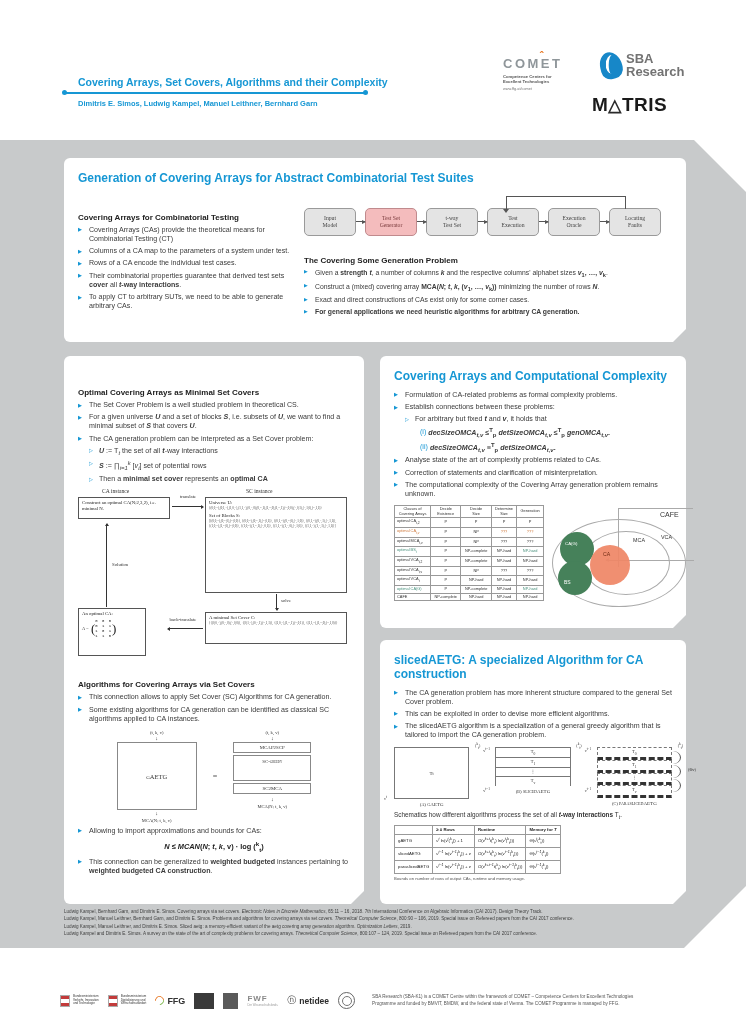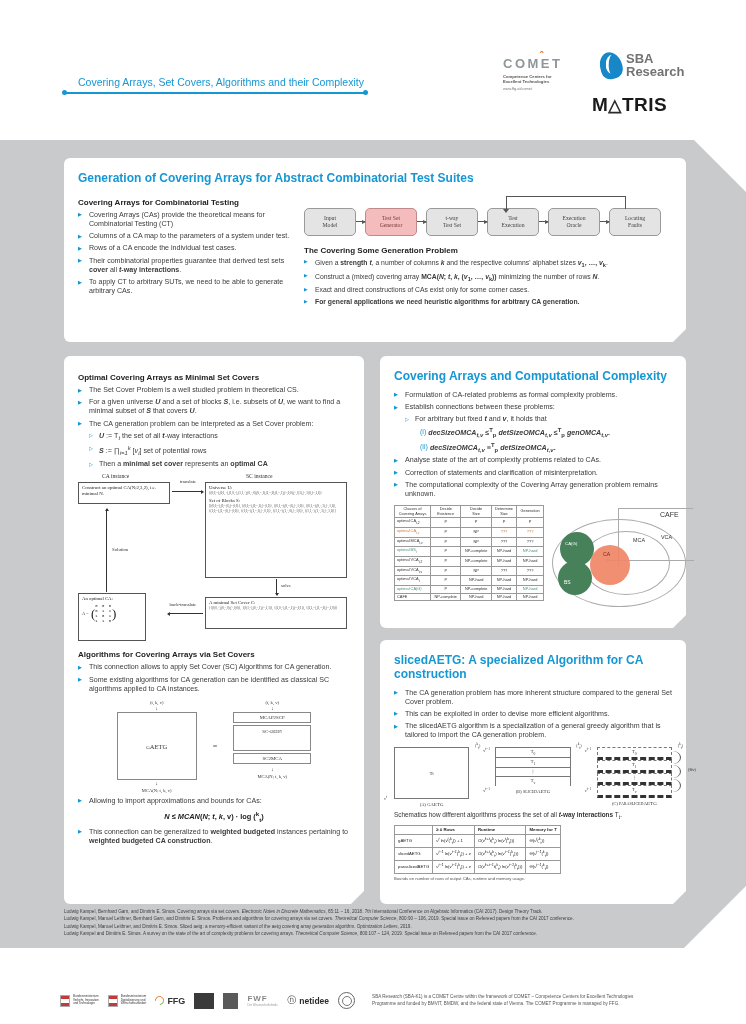--- a/index.html
+++ b/index.html
@@ -6,21 +6,21 @@
   body{width:746px;height:1024px;position:relative;background:#ffffff;
        font-family:"Liberation Sans",sans-serif;color:#3b3b3b;overflow:hidden;}
   .grayband{position:absolute;left:0;top:140px;width:746px;height:808px;background:#c8cacb;}
   .grayband::before{content:'';position:absolute;right:0;top:0;width:0;height:0;
       border-top:52px solid #fff;border-left:52px solid transparent;}
   .grayband::after{content:'';position:absolute;right:0;bottom:0;width:0;height:0;
       border-bottom:62px solid #fff;border-left:62px solid transparent;}
 
   
   .hdr{position:absolute;left:64px;top:76px;width:360px;}
-  .hdr h1{margin:0;padding-left:14px;font-size:10.5px;color:#1697d4;font-weight:normal;}
+  .hdr h1{margin:0;padding-left:14px;font-size:10.5px;color:#1697d4;font-weight:bold;}
   .trule{position:relative;height:1.6px;background:#1697d4;width:302px;margin:4px 0 5px 0;}
   .trule i{position:absolute;top:-2px;width:5px;height:5px;border-radius:50%;background:#1697d4;}
   .trule i.l{left:-2px}.trule i.r{right:-2px}
   .authors{padding-left:14px;font-size:7.5px;font-weight:bold;color:#1697d4;}
   .comet{position:absolute;left:503px;top:56px;width:92px;}
   .cword{font-size:13px;letter-spacing:2.5px;color:#8f969a;font-weight:bold;}
   .ehat{position:relative;}
   .ehat::before{content:'ˆ';position:absolute;top:-7px;left:-1px;color:#e87722;font-size:11px;font-weight:bold;}
   .cometsub{font-size:4.2px;color:#555;line-height:1.3;margin-top:3px;font-weight:bold;}
   .cometurl{font-size:3.8px;color:#777;margin-top:2px;}
@@ -35,21 +35,21 @@
 
   
   .card{position:absolute;background:#fff;border-radius:6px;padding:12px 14px;box-sizing:border-box;}
   .card::after{content:'';position:absolute;right:0;bottom:0;width:0;height:0;
       border-bottom:13px solid #c8cacb;border-left:13px solid transparent;}
   .card1{left:64px;top:158px;width:622px;height:184px;}
   .card2{left:64px;top:356px;width:300px;height:548px;}
   .card3{left:380px;top:356px;width:306px;height:272px;}
   .card4{left:380px;top:640px;width:306px;height:264px;}
   .sectitle{font-size:12px;font-weight:bold;color:#1697d4;margin:2px 0 7px 0;line-height:1.15;}
-  .subhead{font-size:8px;font-weight:bold;color:#222;margin:5px 0 4px 0;}
+  .subhead{font-size:8px;font-weight:bold;color:#222;margin:20px 0 4px 0;}
   .blue{color:#1697d4;}
 
   
   .blist{font-size:7.1px;line-height:1.28;color:#3a3a3a;}
   .bl{position:relative;padding-left:11px;margin-bottom:3.2px;}
   .bl.b::before{content:'▶';color:#1697d4;position:absolute;left:0;top:0.5px;font-size:0.72em;}
   .bl.s{padding-left:21px;margin-bottom:2px;}
   .bl.s::before{content:'▷';color:#1697d4;position:absolute;left:11px;top:0.5px;font-size:0.72em;}
   .bl.f{padding-left:26px;margin-bottom:1.6px;}
 
@@ -169,20 +169,21 @@
 
 <div class="grayband"></div>
 
 <header>
   <div class="hdr">
     <h1>Covering Arrays, Set Covers, Algorithms and their Complexity</h1>
     <div class="trule">
         <i class="l"></i>
         <i class="r"></i>
       </div>
+    <div class="authors">Dimitris E. Simos, Ludwig Kampel, Manuel Leithner, Bernhard Garn</div>
   </div>
   <div class="comet">
     <div class="cword">COM<span class="ehat">E</span>T</div>
     <div class="cometsub">Competence Centers for<br>Excellent Technologies</div>
     <div class="cometurl">www.ffg.at/comet</div>
   </div>
   <div class="sba">
     <div class="sbaicon"></div>
     <div class="sbatxt">SBA<br>Research</div>
   </div>

